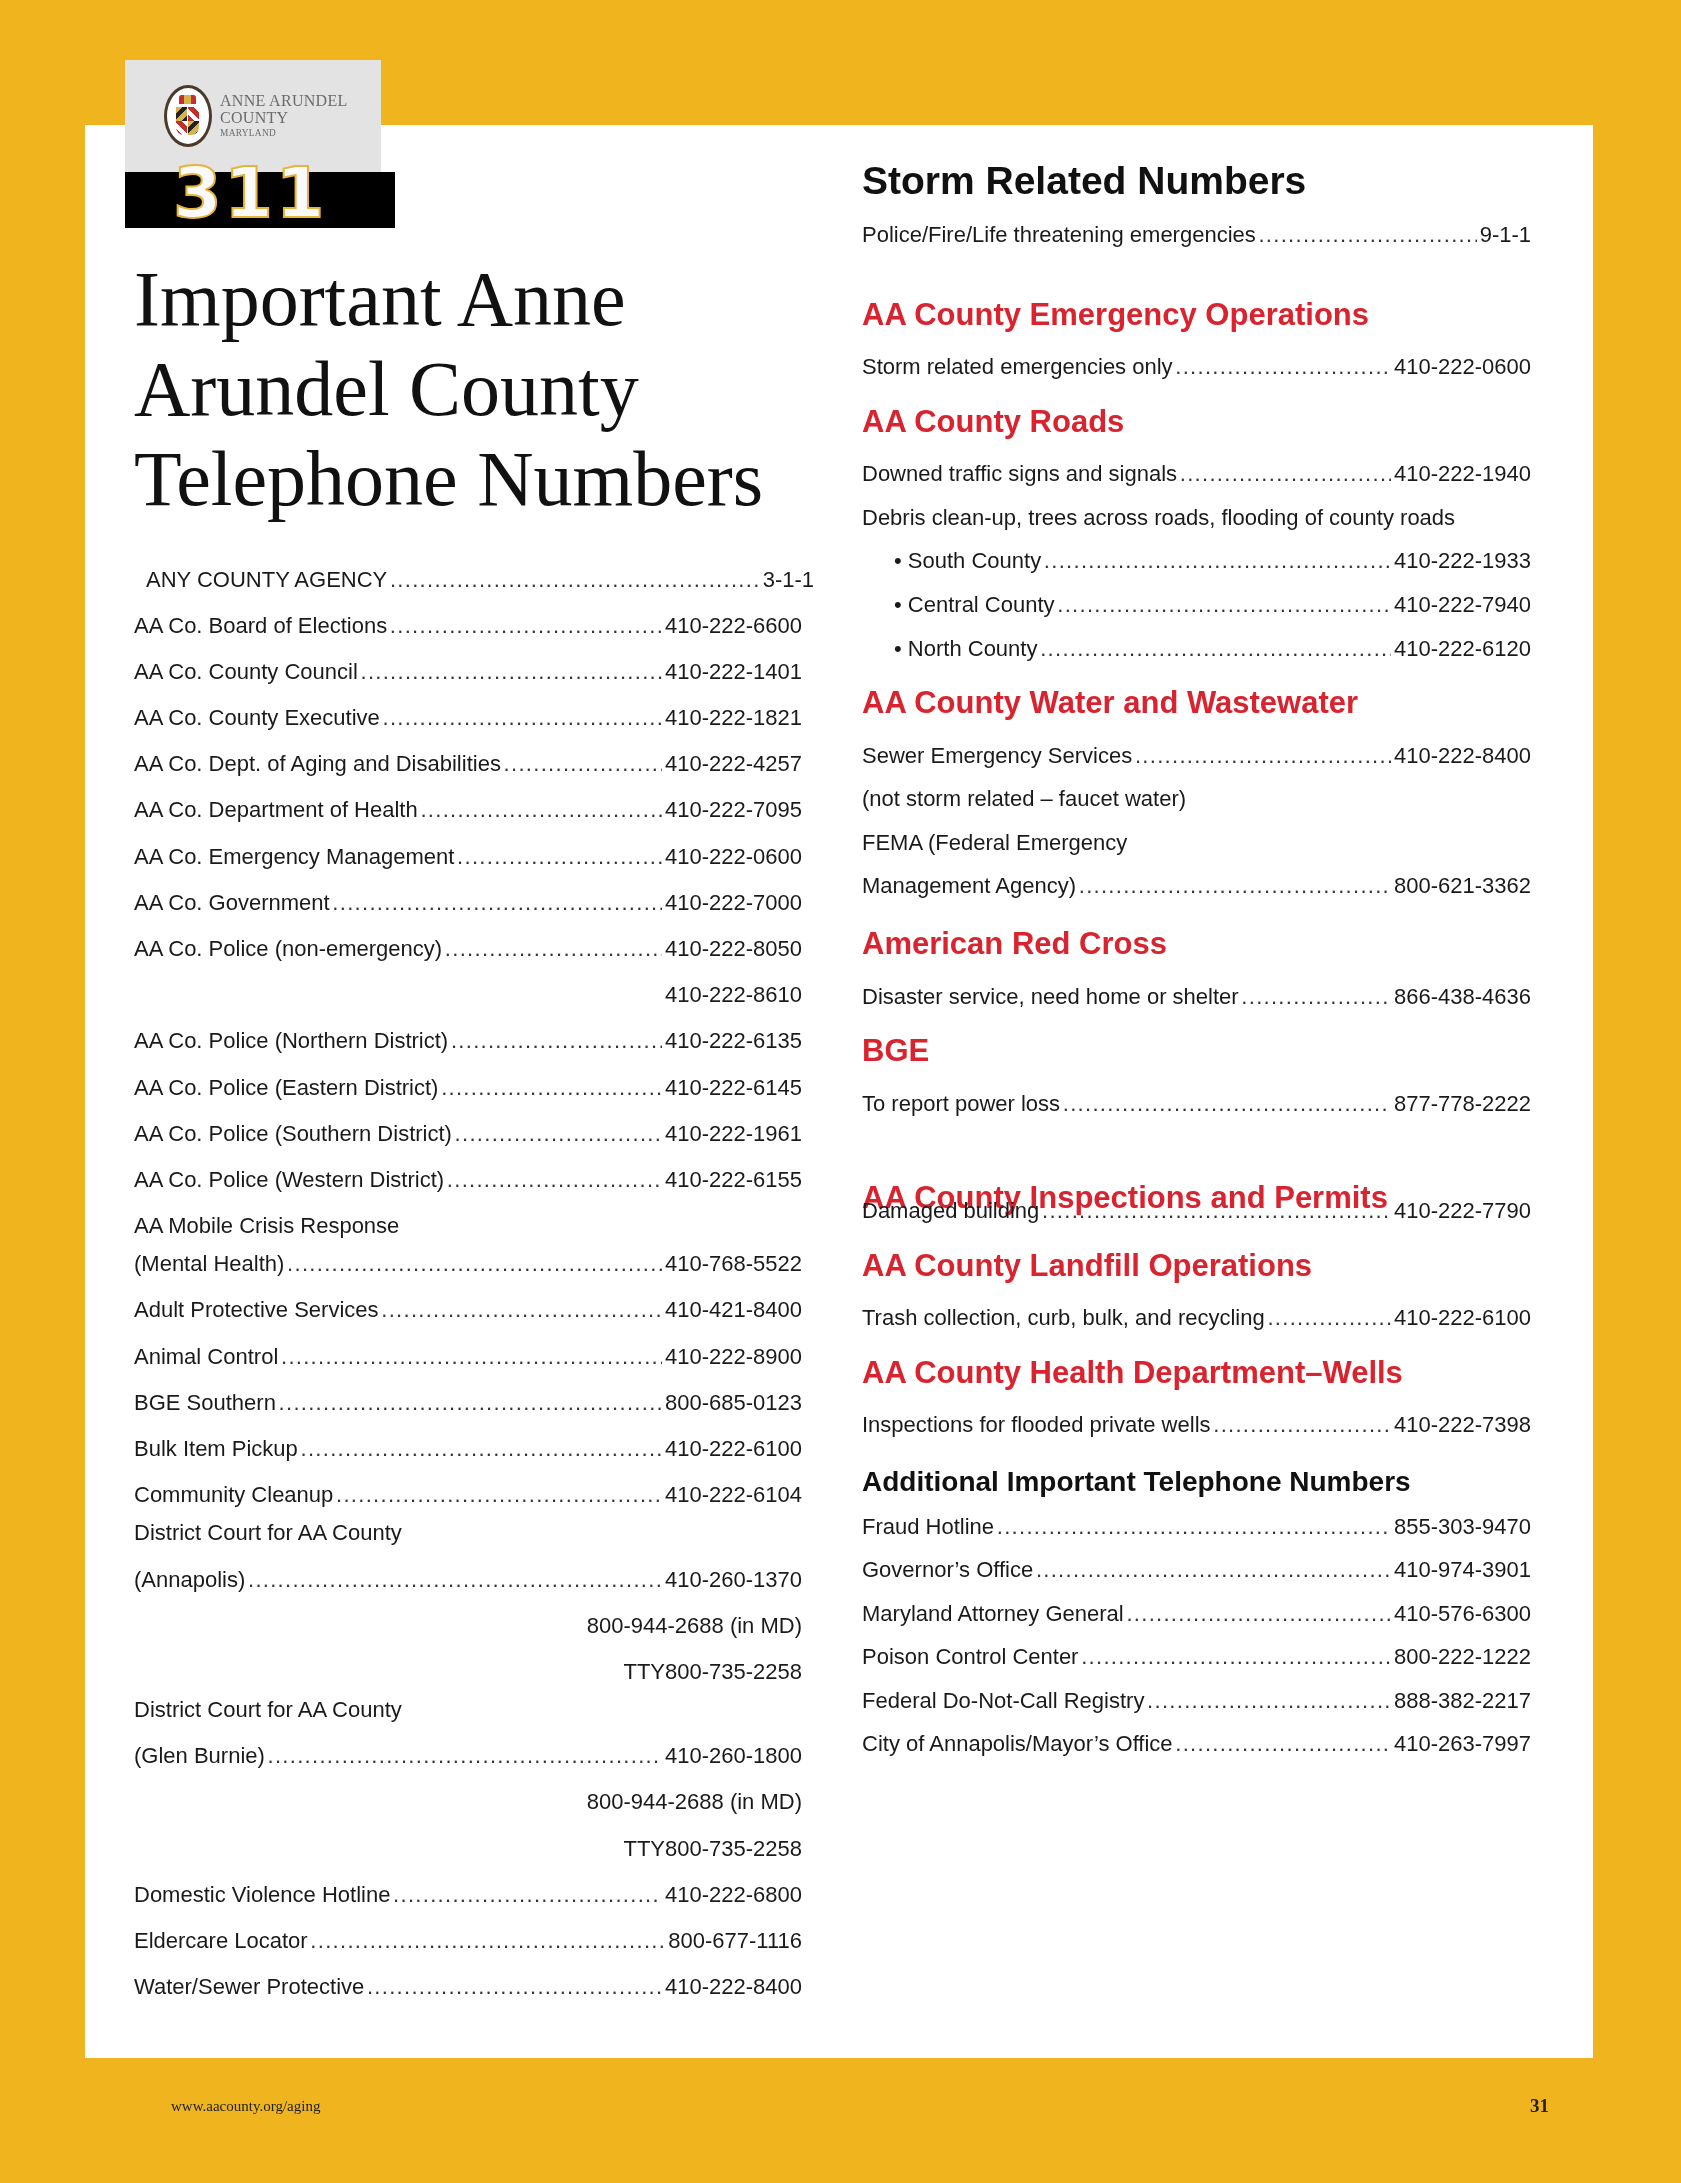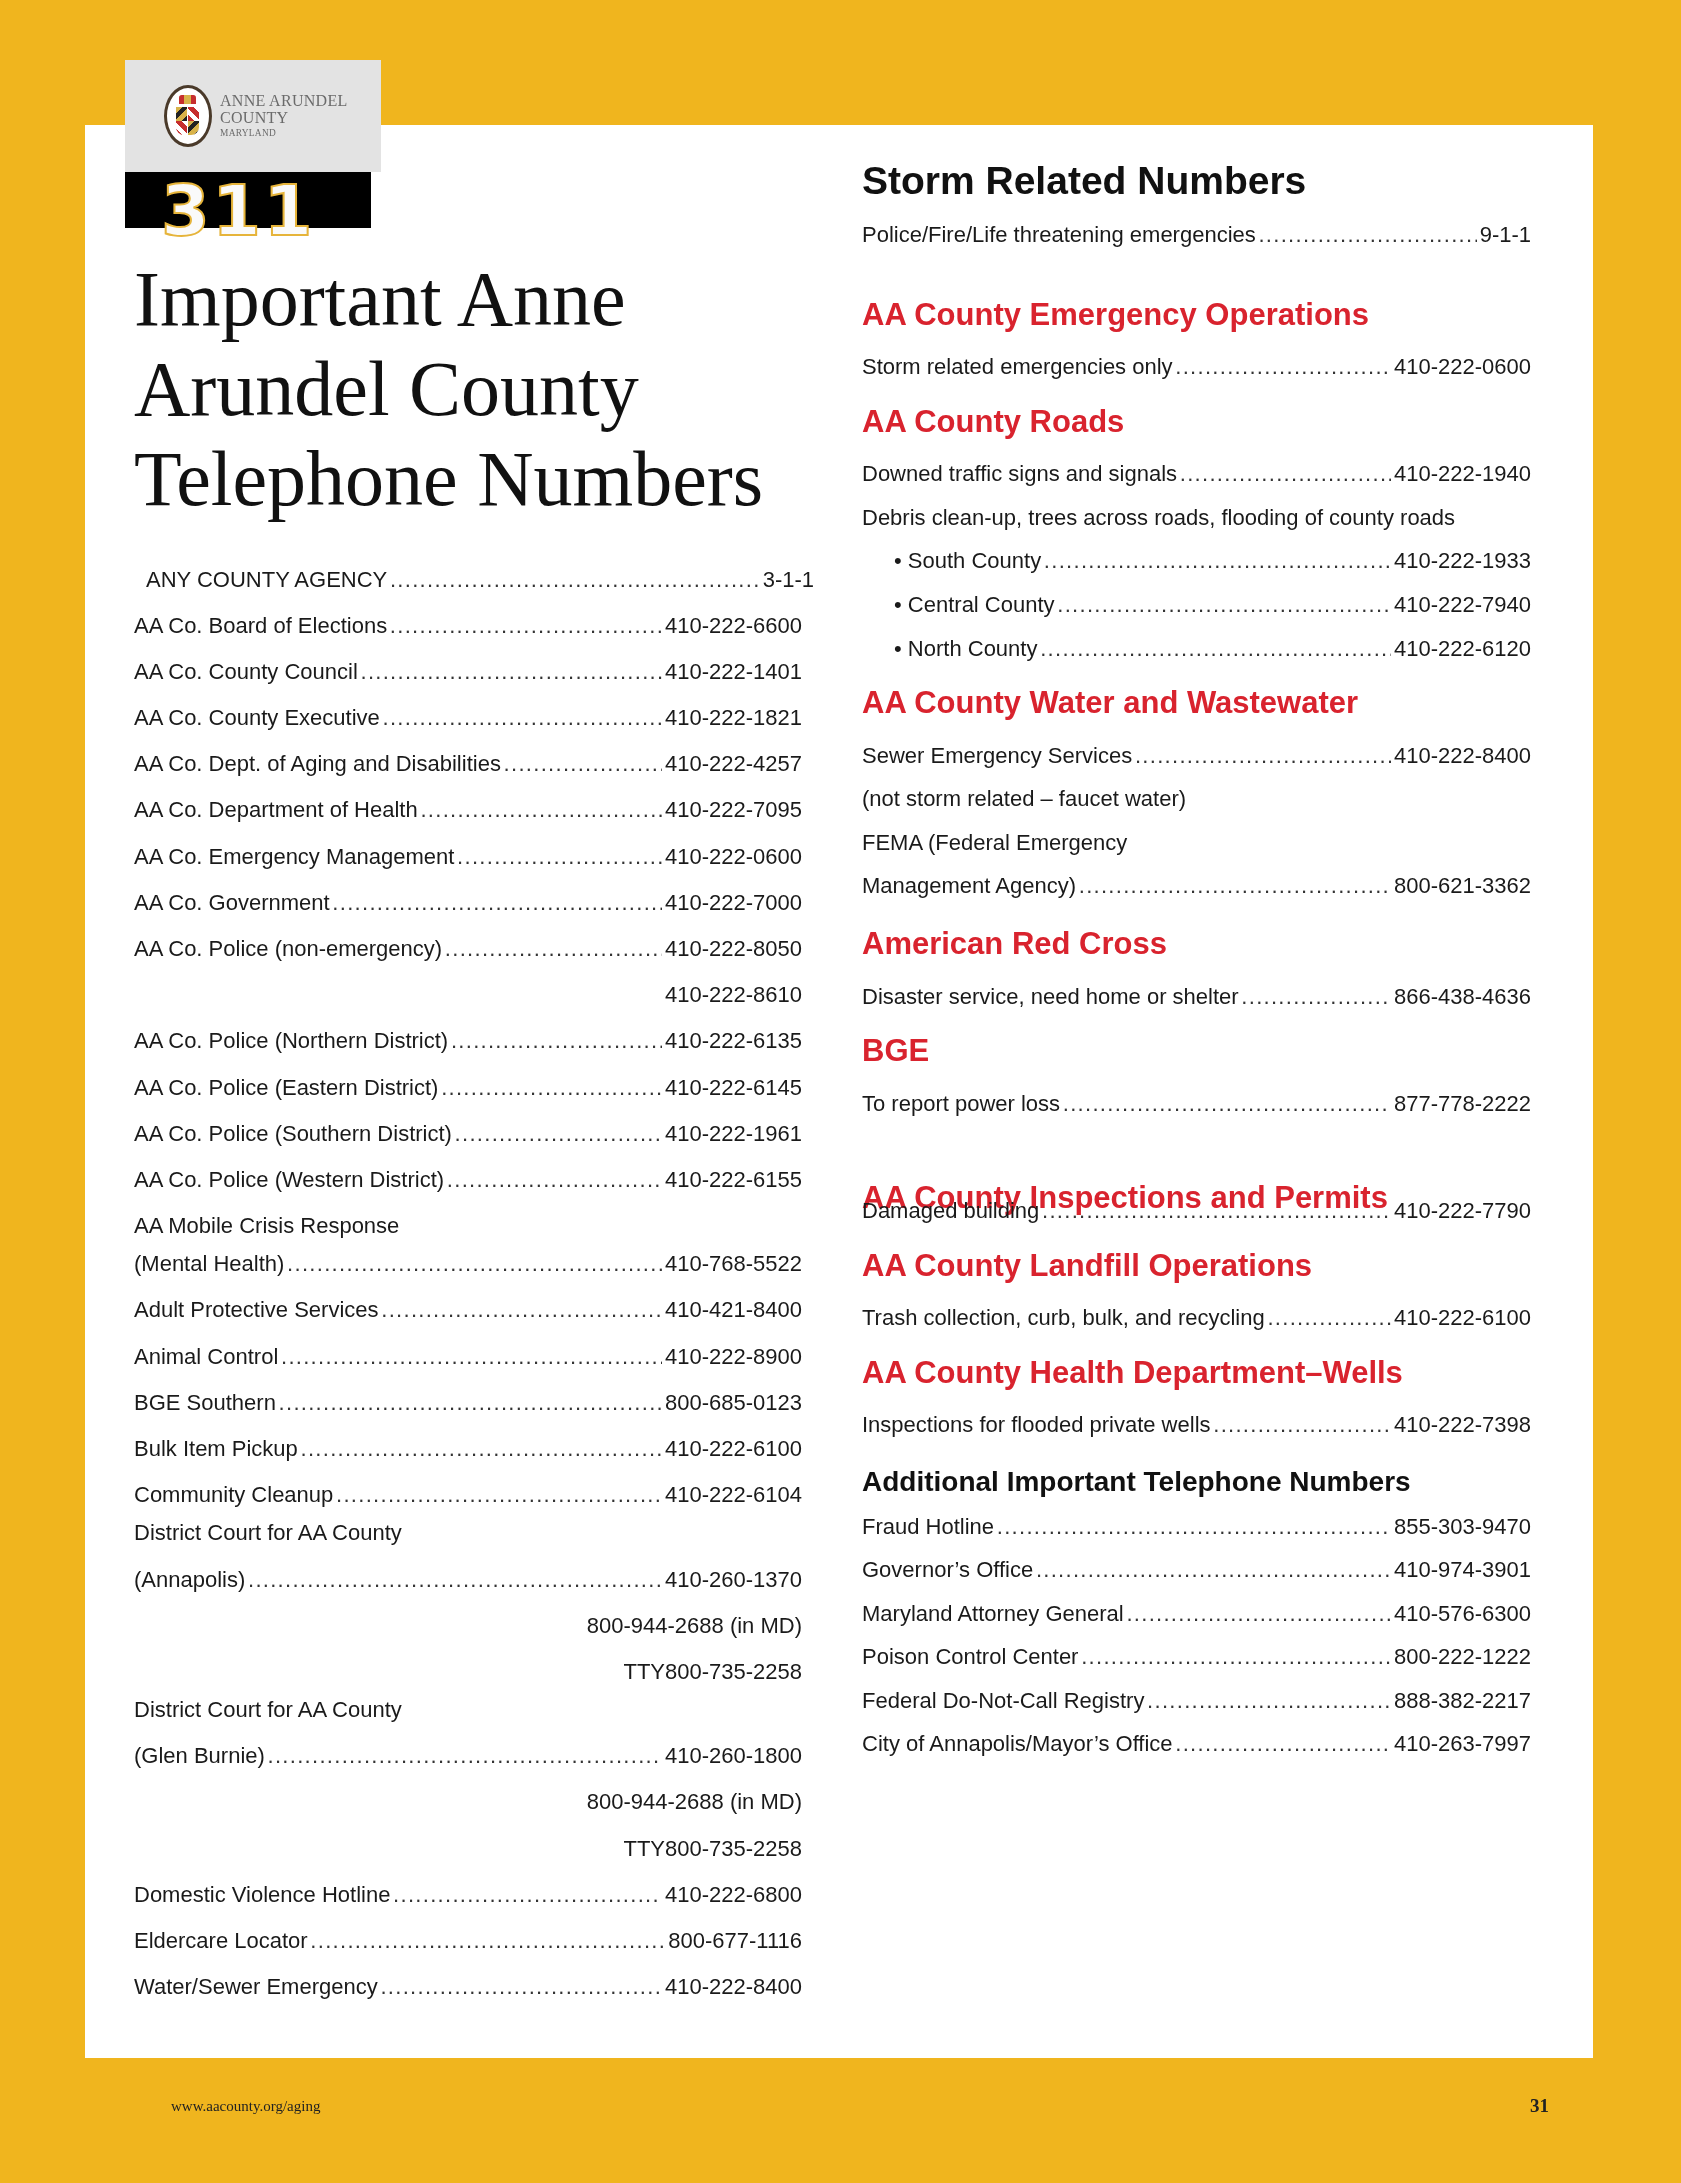--- a/index.html
+++ b/index.html
@@ -54,23 +54,23 @@
   .logo-text {
     margin-left: 8px;
     font-family: "Liberation Serif", "DejaVu Serif", serif;
     color: #6b6b6b;
     line-height: 1.05;
   }
   .logo-text .l1 { font-size: 16px; letter-spacing: 0.3px; }
   .logo-text .l2 { font-size: 16px; letter-spacing: 0.3px; }
   .logo-text .l3 { font-size: 9.4px; letter-spacing: 0.3px; margin-top: 2px; }
   .logo-bottom {
-    position: absolute; left: 0; top: 112px; width: 246px; height: 56px;
+    position: absolute; left: 0; top: 112px; width: 270px; height: 56px;
     background: #000;
-    display: flex; align-items: flex-start; justify-content: center;
+    display: flex; align-items: flex-end; justify-content: center;
   }
   .logo-311 {
     font-family: "DejaVu Sans", "Liberation Sans", sans-serif;
     font-weight: bold;
     font-size: 70px;
     line-height: 1;
     color: #fafafa;
     letter-spacing: 2.7px;
     -webkit-text-stroke: 2px #e6b43a;
     margin-top: 4px;
@@ -305,21 +305,21 @@
       <span class="label">Domestic Violence Hotline</span>
       <span class="leader"></span>
       <span class="num">410-222-6800</span>
     </div>
     <div class="row" style="top: 1927px;">
       <span class="label">Eldercare Locator</span>
       <span class="leader"></span>
       <span class="num">800-677-1116</span>
     </div>
     <div class="row" style="top: 1973px;">
-      <span class="label">Water/Sewer Emergency</span>
+      <span class="label">Water/Sewer Protective</span>
       <span class="leader"></span>
       <span class="num">410-222-8400</span>
     </div>
   </div>
 
 <div class="right-col" id="right-col">
   <div class="sec-heading black storm-title" style="top:159px;">Storm Related Numbers</div>
 <div class="row" style="top: 221px;">
       <span class="label">Police/Fire/Life threatening emergencies</span>
       <span class="leader"></span>

